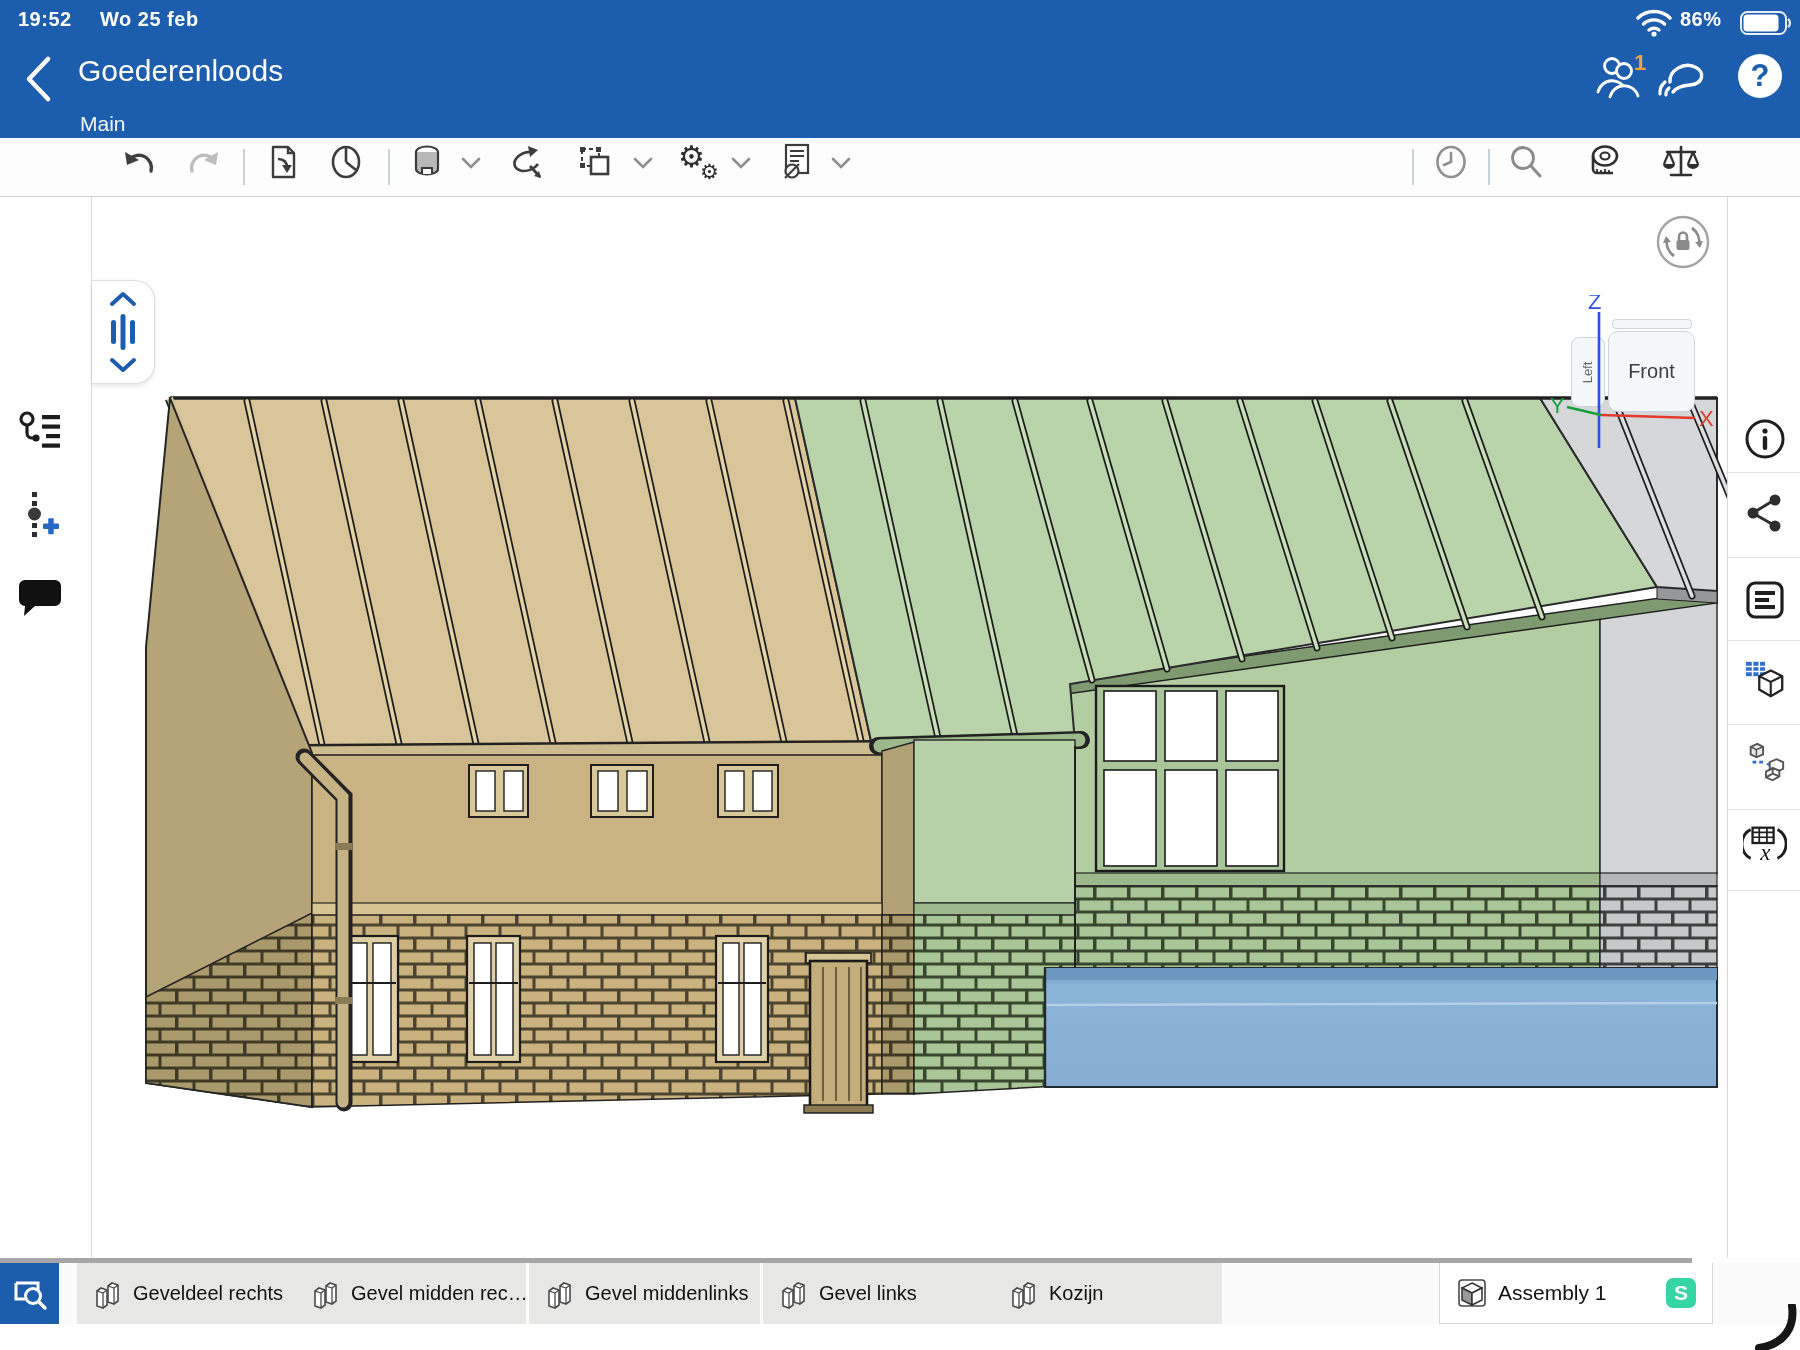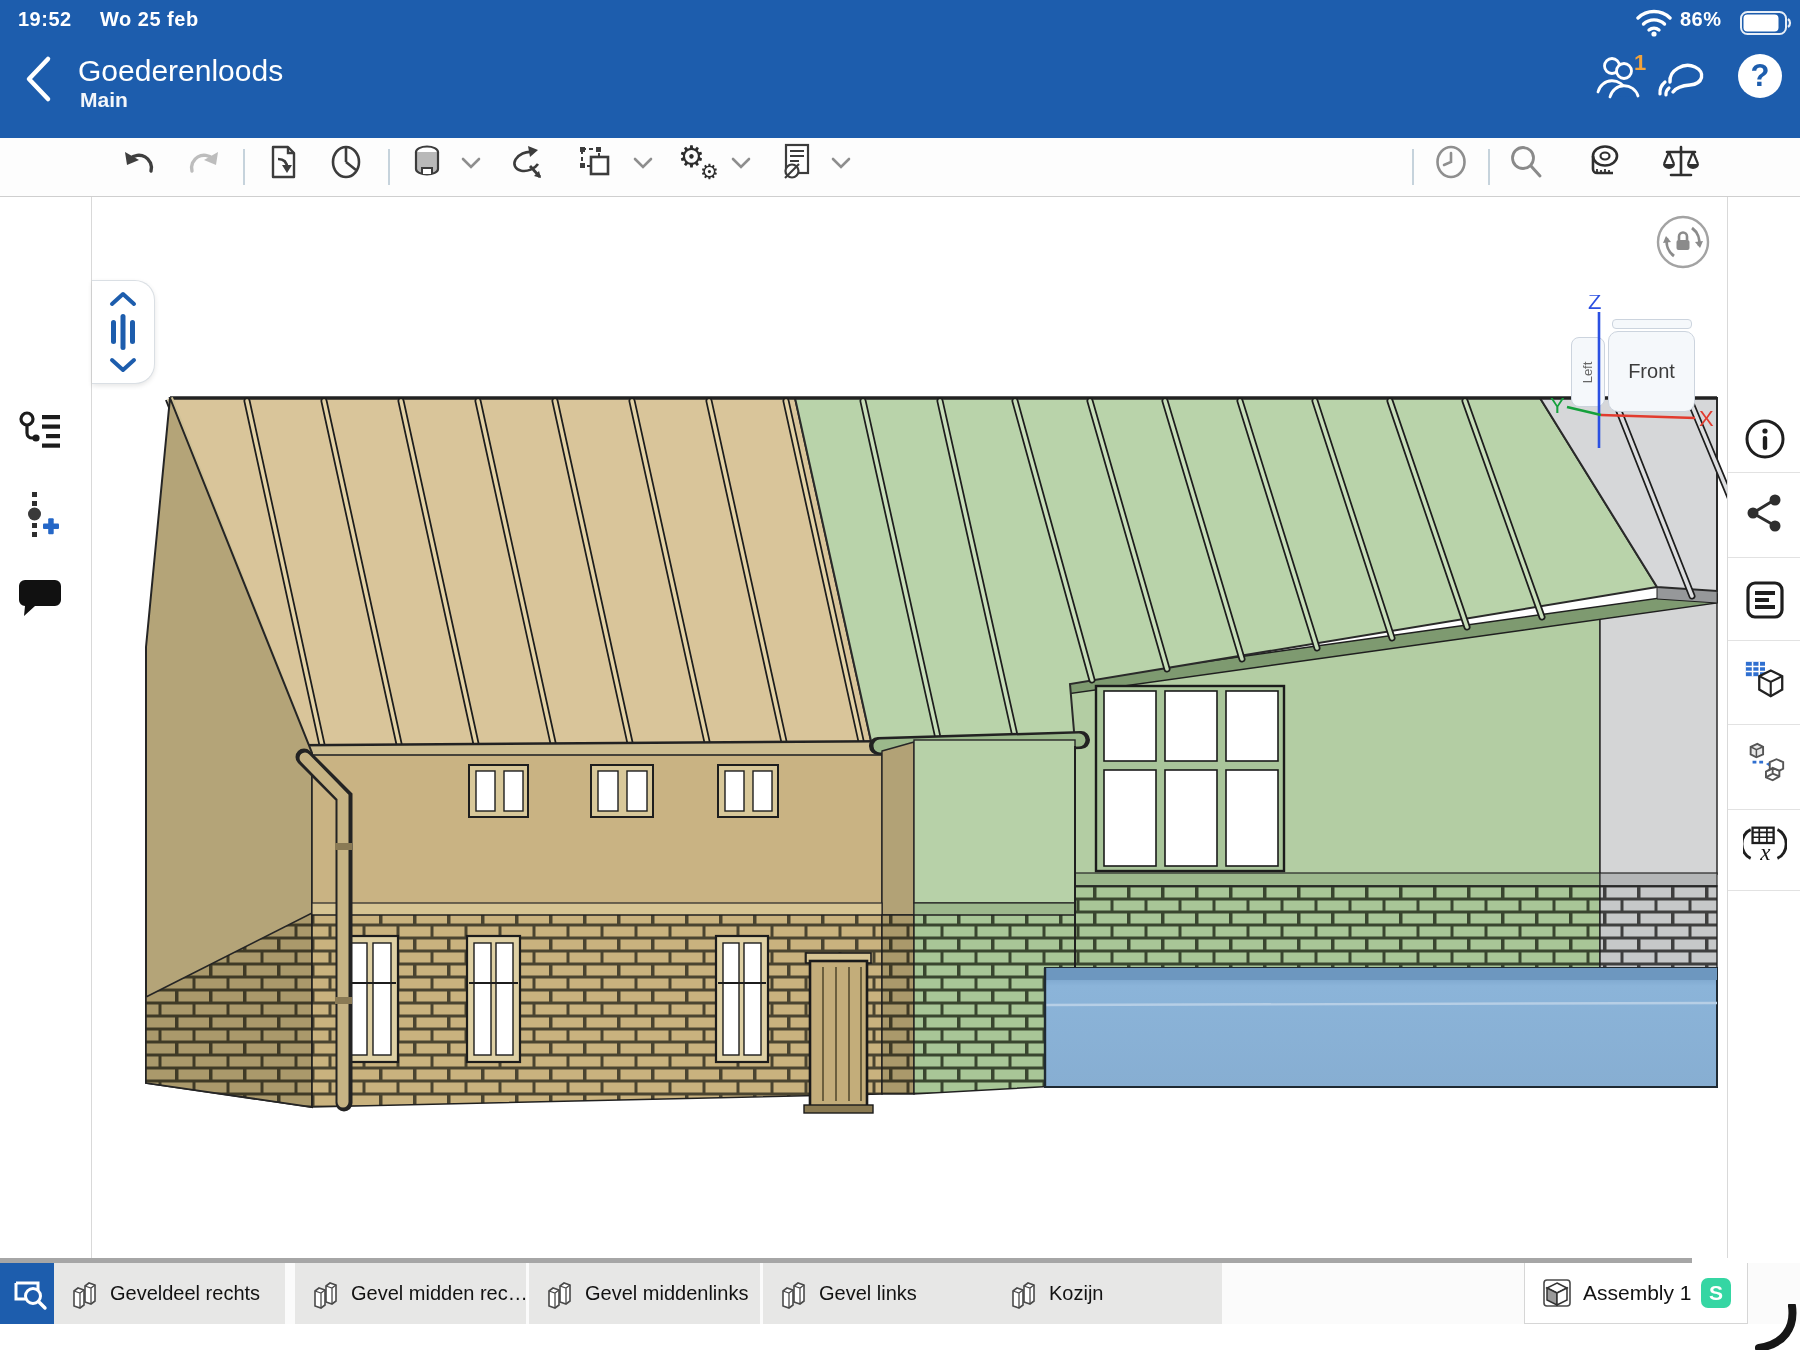--- a/index.html
+++ b/index.html
@@ -2,21 +2,21 @@
 <html><head>
 <meta charset="utf-8">
 <style>
   html,body{margin:0;padding:0}
   body{width:1800px;height:1350px;position:relative;font-family:"Liberation Sans",sans-serif;background:#fff;overflow:hidden}
   .abs{position:absolute}
   
   .topbar{position:absolute;left:0;top:0;width:1800px;height:138px;background:#1d5dad;color:#fff}
   .sbtxt{position:absolute;top:8px;font-size:20px;font-weight:600;letter-spacing:.5px}
   .htitle{position:absolute;left:78px;top:54px;font-size:30px;font-weight:400}
-  .hsub{position:absolute;left:80px;top:88px;font-size:21px;font-weight:700;opacity:.95}
+  .hsub{position:absolute;left:80px;top:112px;font-size:21px;font-weight:400;opacity:.95}
   .hicon{position:absolute;display:flex;align-items:center;justify-content:center}
   .helpcircle{width:44px;height:44px;border-radius:50%;background:#fff;color:#1d5dad;font-size:31px;font-weight:700;display:flex;align-items:center;justify-content:center}
   .collabbadge{position:absolute;left:1634px;top:50px;color:#f2a33c;font-size:22px;font-weight:700}
   
   .toolbar{position:absolute;left:0;top:138px;width:1800px;height:59px;background:#fdfdfd;border-bottom:1px solid #cfcfcf;box-sizing:border-box}
   .ticon{position:absolute;top:2px;width:44px;height:44px;display:flex;align-items:center;justify-content:center}
   .tsep{position:absolute;top:11px;width:2px;height:36px;background:#c6d3dc}
   .chev{position:absolute;top:18px;width:20px;height:14px}
   .gear1{font-size:30px;color:#2d2d2d;line-height:30px}
   .gear2{position:absolute;left:24px;top:18px;font-size:21px;color:#2d2d2d}
@@ -541,21 +541,21 @@
 <div class="tabrow">
   <div class="findbtn">
     <svg width="36" height="34" viewBox="0 0 36 34">
         <path d="M4 6 h22 v7" stroke="#fff" stroke-width="3" fill="none"></path>
         <path d="M4 6 v16 h10" stroke="#fff" stroke-width="3" fill="none"></path>
         <circle cx="21" cy="19" r="7.5" stroke="#fff" stroke-width="3" fill="none"></circle>
         <path d="M26.5 24.5 L33 31" stroke="#fff" stroke-width="3.4" stroke-linecap="round"></path>
       </svg>
   </div>
 
-  <div class="tab" style="left:54px;width:231px">
+  <div class="tab" style="left:77px;width:231px">
     <svg class="tic" width="30" height="32" viewBox="0 0 30 32">
         <path d="M4 13 L8 10 L14 12 L14 27 L10 30 L4 28 Z" fill="#fff" stroke="#4a4a4a" stroke-width="1.6"></path>
         <path d="M4 13 L10 15 L14 12 M10 15 V30" fill="none" stroke="#4a4a4a" stroke-width="1.3"></path>
         <path d="M15 8 L19 5 L25 7 L25 23 L21 26 L15 24 Z" fill="#fff" stroke="#4a4a4a" stroke-width="1.6"></path>
         <path d="M15 8 L21 10 L25 7 M21 10 V26" fill="none" stroke="#4a4a4a" stroke-width="1.3"></path>
       </svg>
     <span class="lbl">Geveldeel rechts</span>
   </div>
   <div class="tab" style="left:529px;width:231px">
     <svg class="tic" width="30" height="32" viewBox="0 0 30 32">
@@ -586,21 +586,21 @@
   </div>
   <div class="tab" style="left:993px;width:229px">
     <svg class="tic" width="30" height="32" viewBox="0 0 30 32">
         <path d="M4 13 L8 10 L14 12 L14 27 L10 30 L4 28 Z" fill="#fff" stroke="#4a4a4a" stroke-width="1.6"></path>
         <path d="M4 13 L10 15 L14 12 M10 15 V30" fill="none" stroke="#4a4a4a" stroke-width="1.3"></path>
         <path d="M15 8 L19 5 L25 7 L25 23 L21 26 L15 24 Z" fill="#fff" stroke="#4a4a4a" stroke-width="1.6"></path>
         <path d="M15 8 L21 10 L25 7 M21 10 V26" fill="none" stroke="#4a4a4a" stroke-width="1.3"></path>
       </svg>
     <span class="lbl">Kozijn</span>
   </div>
-  <div class="tab active" style="left:1524px;width:224px">
+  <div class="tab active" style="left:1439px;width:274px">
     <svg class="tic" width="32" height="32" viewBox="0 0 32 32">
         <path d="M6 3 h20 a3 3 0 0 1 3 3 v20 a3 3 0 0 1 -3 3 h-20 a3 3 0 0 1 -3 -3 v-20 a3 3 0 0 1 3 -3 z" fill="#fff" stroke="#4a4a4a" stroke-width="1.6"></path>
         <polygon points="16,6 26,11 16,16 6,11" fill="#fff" stroke="#333" stroke-width="1.5"></polygon>
         <polygon points="6,11 16,16 16,28 6,23" fill="#9a9a9a" stroke="#333" stroke-width="1.5"></polygon>
         <polygon points="26,11 16,16 16,28 26,23" fill="#fff" stroke="#333" stroke-width="1.5"></polygon>
       </svg>
     <span class="lbl" style="font-size:21px">Assembly 1</span>
     <span class="sbadge">S</span>
   </div>
 </div>

